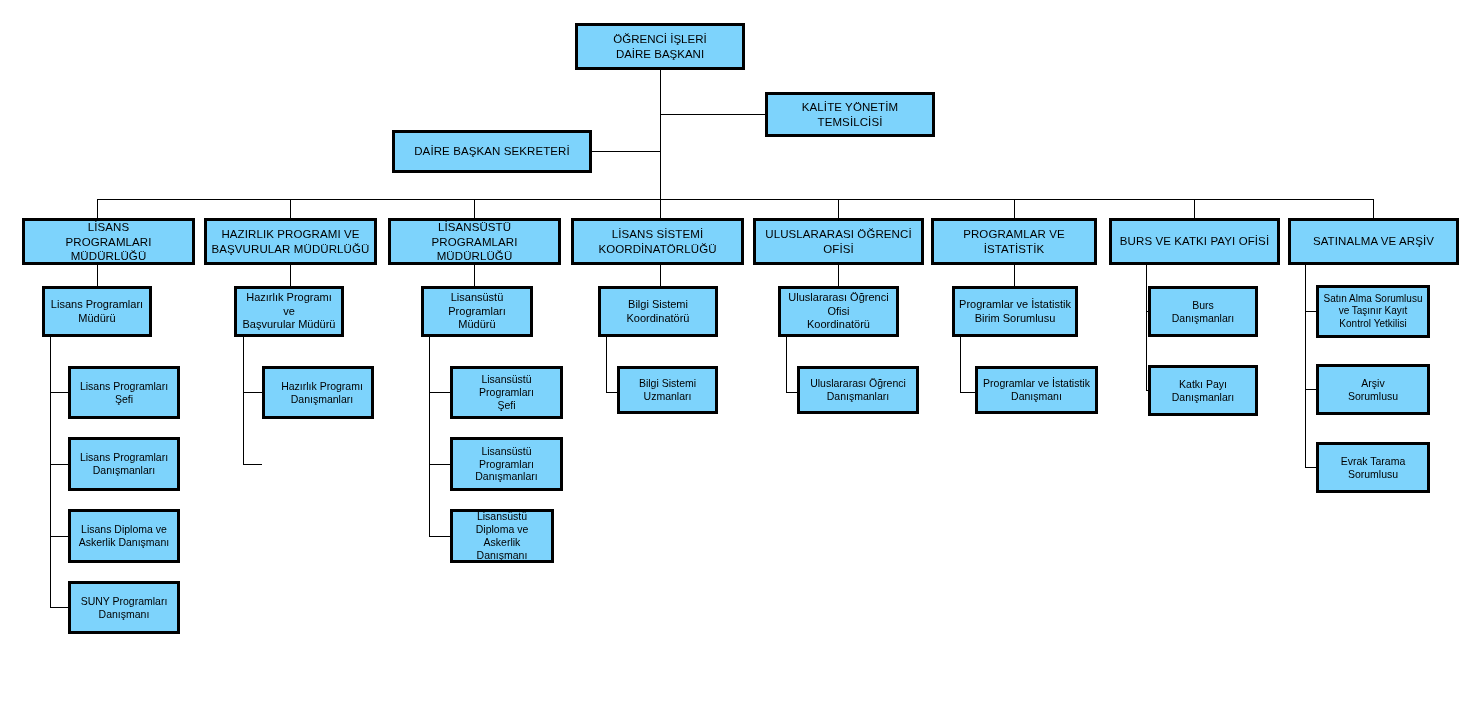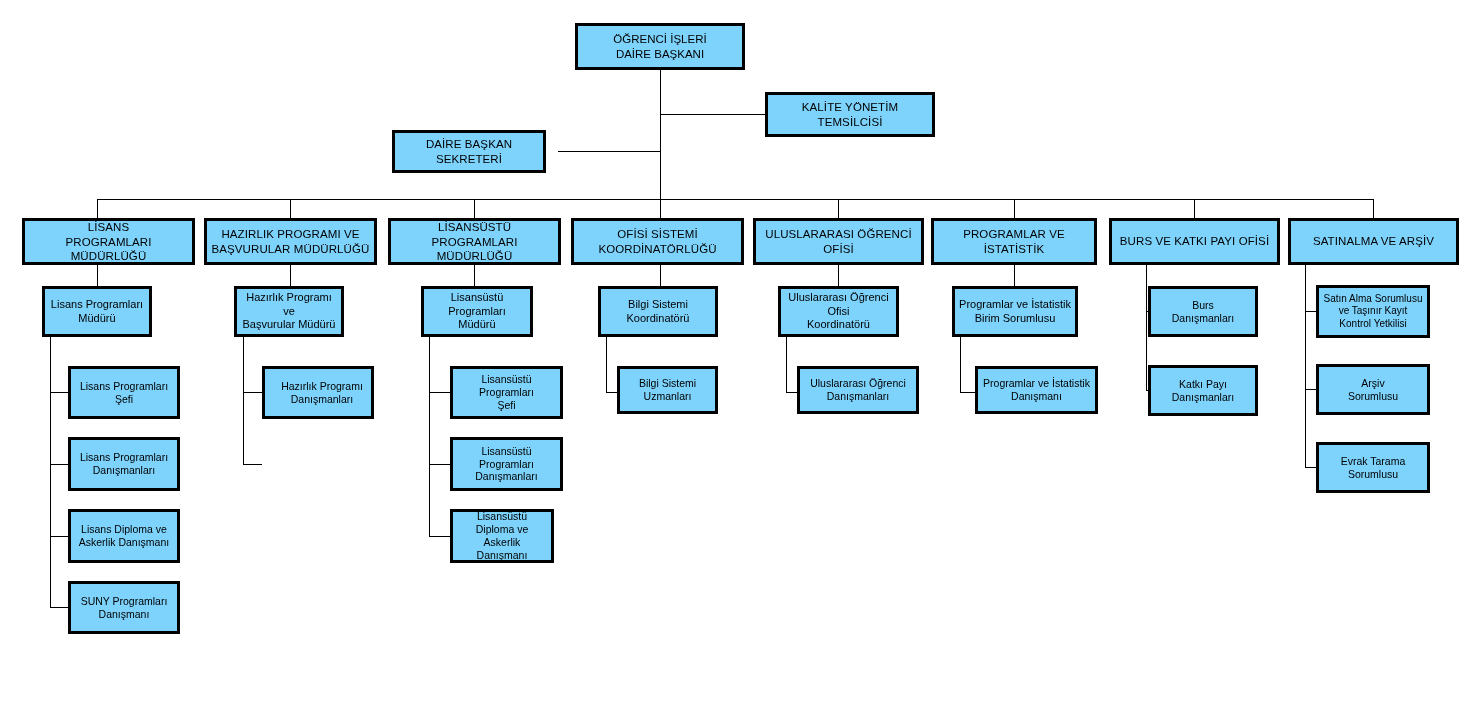--- a/index.html
+++ b/index.html
@@ -49,40 +49,40 @@
   <div class="node root" style="left:575px;top:23px;width:170px;height:47px;">ÖĞRENCİ İŞLERİ
 DAİRE BAŞKANI</div>
 
   <div class="conn v" style="left:660px;top:70px;width:1px;height:130px;"></div>
 
   <div class="conn h" style="left:660px;top:114px;width:105px;height:1px;"></div>
   <div class="node lvl1 wide" style="left:765px;top:92px;width:170px;height:45px;">KALİTE YÖNETİM
 TEMSİLCİSİ</div>
 
   <div class="conn h" style="left:558px;top:151px;width:103px;height:1px;"></div>
-  <div class="node lvl1" style="left:392px;top:130px;width:154px;height:43px;">DAİRE BAŞKAN SEKRETERİ</div>
+  <div class="node lvl1" style="left:392px;top:130px;width:200px;height:43px;">DAİRE BAŞKAN SEKRETERİ</div>
 
   <div class="conn h" style="left:97px;top:199px;width:1277px;height:1px;"></div>
 
   <div class="conn v" style="left:97px;top:199px;height:19px;"></div>
   <div class="conn v" style="left:290px;top:199px;height:19px;"></div>
   <div class="conn v" style="left:474px;top:199px;height:19px;"></div>
   <div class="conn v" style="left:660px;top:199px;height:19px;"></div>
   <div class="conn v" style="left:838px;top:199px;height:19px;"></div>
   <div class="conn v" style="left:1014px;top:199px;height:19px;"></div>
   <div class="conn v" style="left:1194px;top:199px;height:19px;"></div>
   <div class="conn v" style="left:1373px;top:199px;height:19px;"></div>
 
   <div class="node lvl1" style="left:22px;top:218px;width:173px;height:47px;">LİSANS
 PROGRAMLARI MÜDÜRLÜĞÜ</div>
   <div class="node lvl1" style="left:204px;top:218px;width:173px;height:47px;">HAZIRLIK PROGRAMI VE
 BAŞVURULAR MÜDÜRLÜĞÜ</div>
   <div class="node lvl1" style="left:388px;top:218px;width:173px;height:47px;">LİSANSÜSTÜ
 PROGRAMLARI MÜDÜRLÜĞÜ</div>
-  <div class="node lvl1" style="left:571px;top:218px;width:173px;height:47px;">OFİSİ SİSTEMİ
+  <div class="node lvl1" style="left:571px;top:218px;width:173px;height:47px;">LİSANS SİSTEMİ
 KOORDİNATÖRLÜĞÜ</div>
   <div class="node lvl1" style="left:753px;top:218px;width:171px;height:47px;">ULUSLARARASI ÖĞRENCİ OFİSİ</div>
   <div class="node lvl1" style="left:931px;top:218px;width:166px;height:47px;">PROGRAMLAR VE İSTATİSTİK</div>
   <div class="node lvl1" style="left:1109px;top:218px;width:171px;height:47px;">BURS VE KATKI PAYI OFİSİ</div>
   <div class="node lvl1" style="left:1288px;top:218px;width:171px;height:47px;">SATINALMA VE ARŞİV</div>
 
   <div class="conn v" style="left:97px;top:265px;height:21px;"></div>
   <div class="node lvl2" style="left:42px;top:286px;width:110px;height:51px;">Lisans Programları
 Müdürü</div>
 

